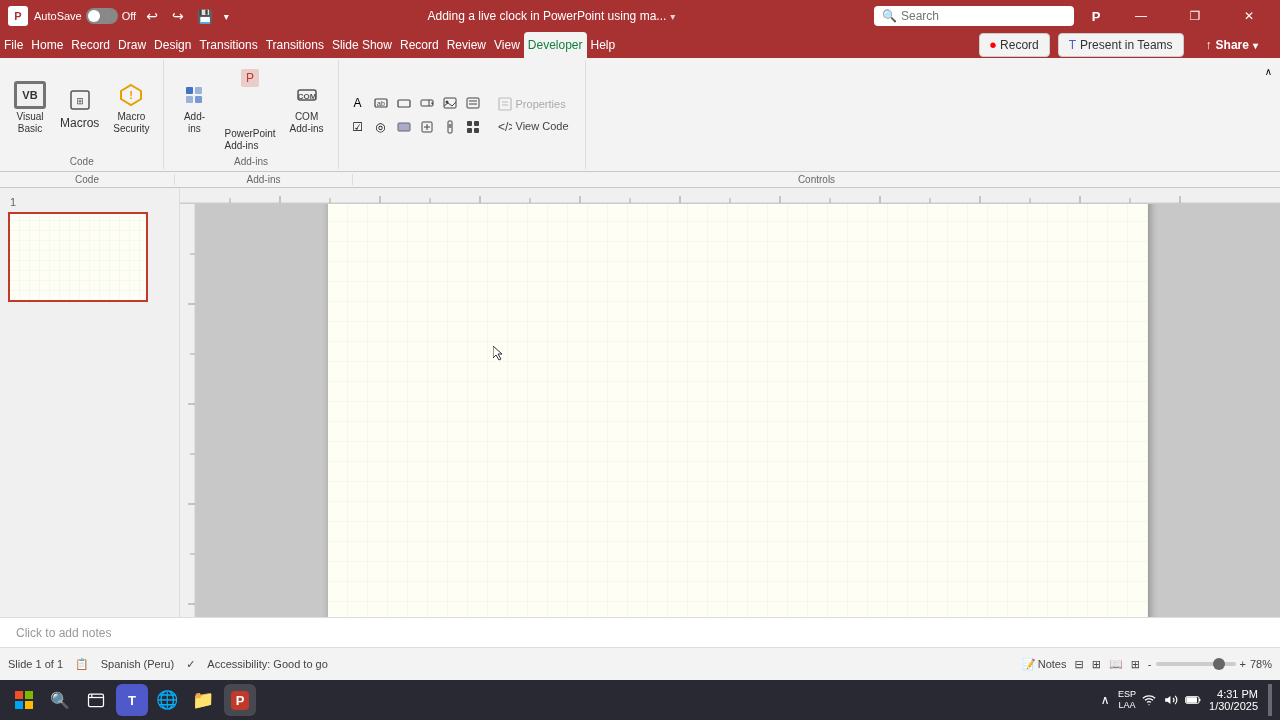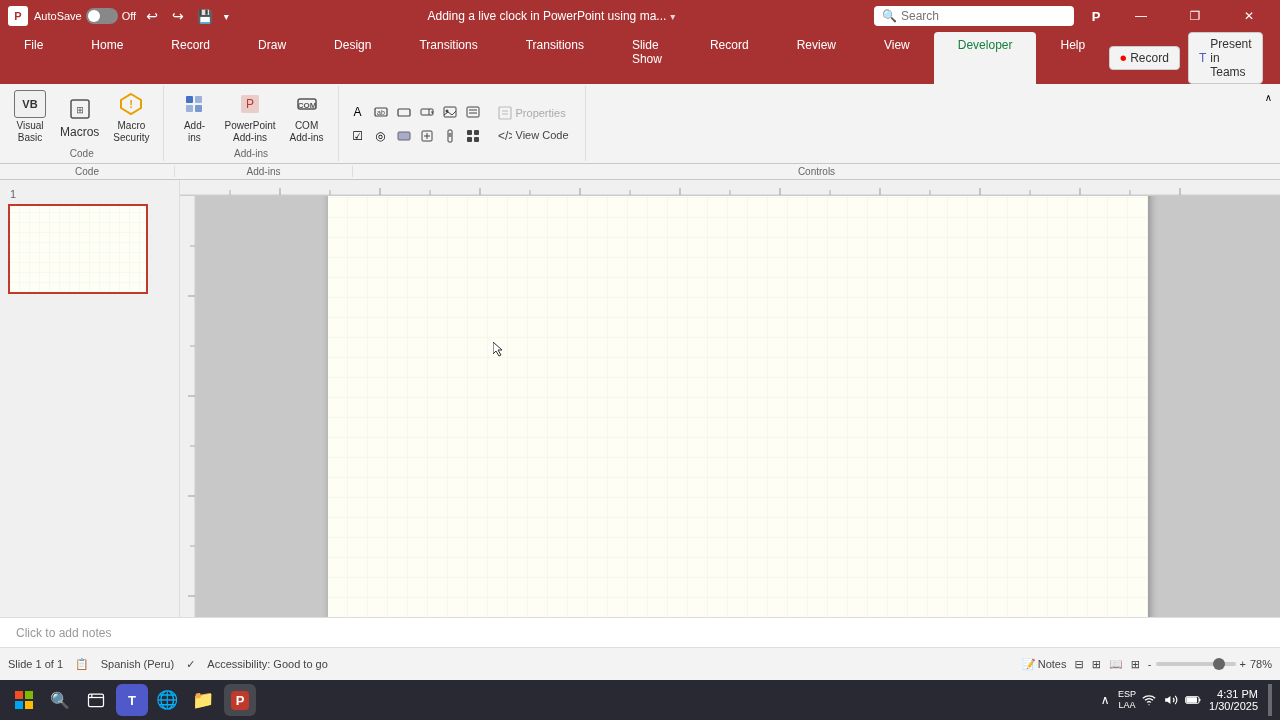--- a/index.html
+++ b/index.html
@@ -59,21 +59,21 @@
     }
     .profile-circle {
       width: 28px; height: 28px;
       border-radius: 50%;
       background: #a83232;
       color: white;
       display: flex; align-items: center; justify-content: center;
       font-size: 13px; font-weight: bold;
     }
     .ribbon-tab {
-      padding: 6px 24px;
+      padding: 6px 4px;
       font-size: 12px;
       color: white;
       cursor: pointer;
       border-radius: 4px 4px 0 0;
     }
     .ribbon-tab.active {
       background: #f3f3f3;
       color: #15803d;
     }
     .ribbon-group {
@@ -418,21 +418,21 @@
       <span style="font-size:10px;">▾</span>
     </div>
   </div>
 </div>
 
 <div class="ribbon-body">
 
   <div class="ribbon-group">
     <div class="ribbon-group-items">
       <div class="ribbon-btn">
-        <div class="ribbon-btn-icon" style="background:#f0f0f0;font-size:11px;font-weight:bold;color:#333;border:1px solid #737373;border-radius:3px;width:32px;height:28px;">VB</div>
+        <div class="ribbon-btn-icon" style="background:#f0f0f0;font-size:11px;font-weight:bold;color:#333;border:3px solid #737373;border-radius:3px;width:32px;height:28px;">VB</div>
         <span style="font-size:10px;text-align:center;line-height:1.2;">Visual<br>Basic</span>
       </div>
       <div class="ribbon-btn">
         <div class="ribbon-btn-icon">
           <svg width="24" height="24" viewBox="0 0 24 24">
               <rect x="3" y="3" width="18" height="18" rx="2" fill="none" stroke="#555" stroke-width="1.5"></rect>
               <text x="12" y="16" text-anchor="middle" font-size="9" fill="#555">⊞</text>
             </svg>
         </div>
         <span style="font-size:12px;">Macros</span>
@@ -463,21 +463,21 @@
         </div>
         <span style="font-size:10px;text-align:center;line-height:1.2;">Add-<br>ins</span>
       </div>
       <div class="ribbon-btn">
         <div class="ribbon-btn-icon">
           <svg width="24" height="24" viewBox="0 0 24 24">
               <rect x="3" y="3" width="18" height="18" rx="2" fill="#c0392b" opacity="0.2"></rect>
               <text x="12" y="16" text-anchor="middle" font-size="12" fill="#c0392b">P</text>
             </svg>
         </div>
-        <span style="font-size:10px;text-align:center;line-height:1.2;">PowerPoint<br>Add-ins</span>
+        <span style="font-size:10px;text-align:left;line-height:1.2;margin-top:34px;">PowerPoint<br>Add-ins</span>
       </div>
       <div class="ribbon-btn">
         <div class="ribbon-btn-icon">
           <svg width="24" height="24" viewBox="0 0 24 24">
               <rect x="3" y="7" width="18" height="10" rx="2" fill="none" stroke="#555" stroke-width="1.5"></rect>
               <text x="12" y="16" text-anchor="middle" font-size="8" fill="#555" font-weight="bold">COM</text>
             </svg>
         </div>
         <span style="font-size:10px;text-align:center;line-height:1.2;">COM<br>Add-ins</span>
       </div>

